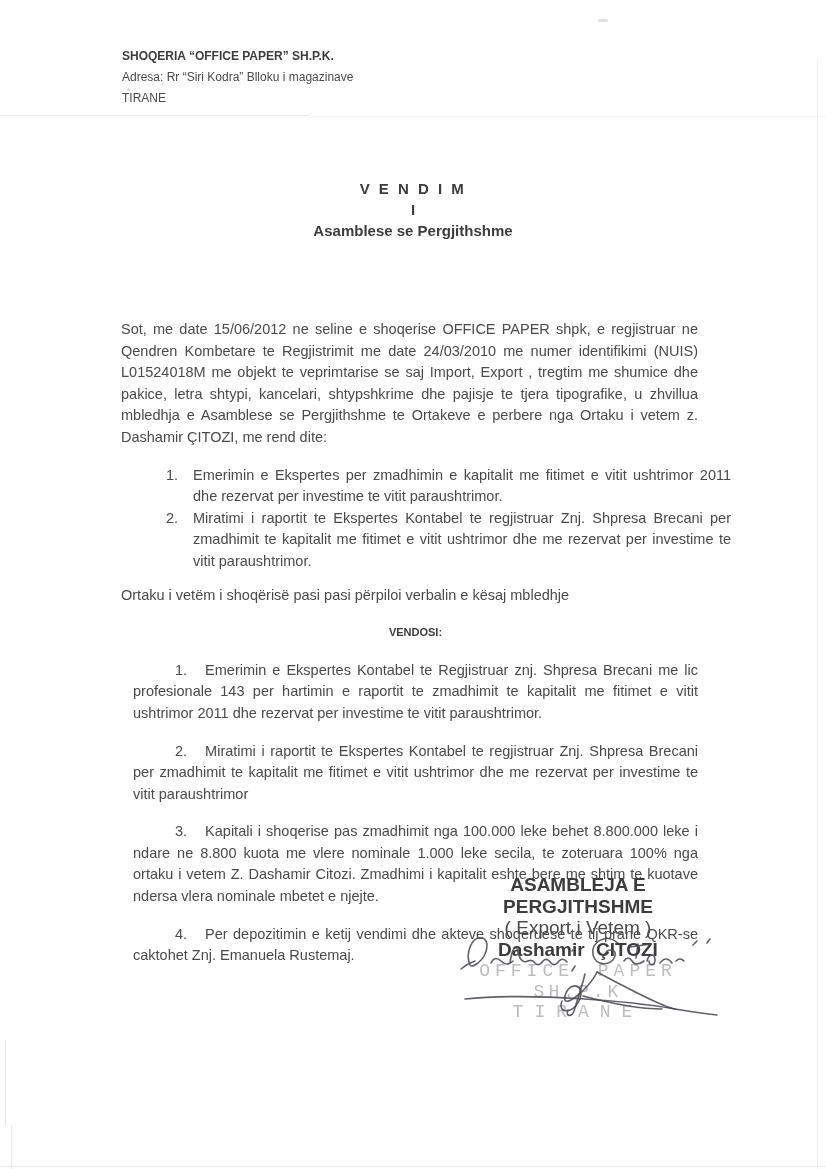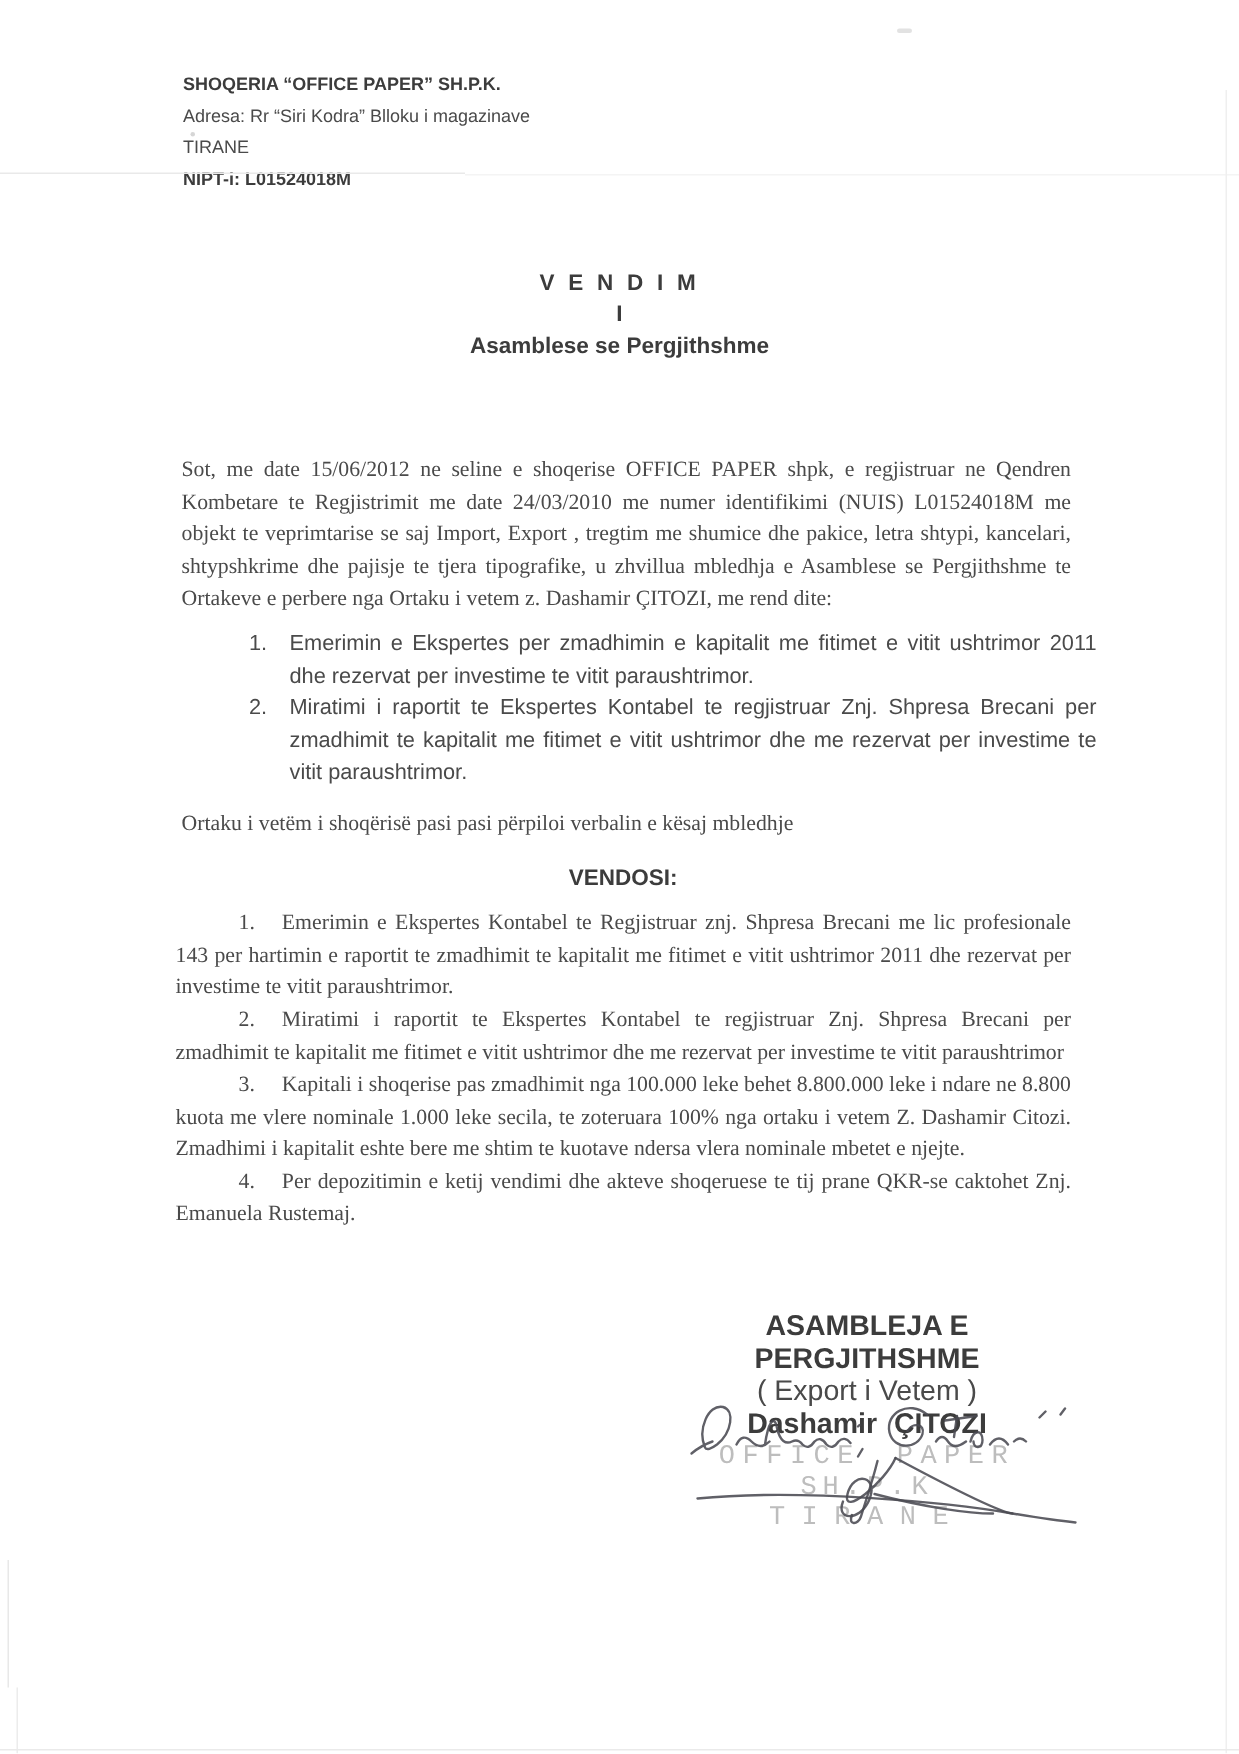--- a/index.html
+++ b/index.html
@@ -14,27 +14,27 @@
   
   .hdr{position:absolute;left:122px;top:46px;font-size:12px;line-height:21px;}
   
   .title{position:absolute;left:0;top:178px;width:826px;text-align:center;
          font-size:15px;line-height:21px;}
   .title .spaced{letter-spacing:2.5px;text-align:center;}
   .title .nrline{word-spacing:9px;}
   
   .content{position:absolute;left:117px;top:303px;width:597px;
            font-size:14.5px;line-height:21.6px;}
-  .content p{margin:0;font-family:Liberation Serif, serif;}
+  .content p{margin:16px;}
   .intro{text-align:justify;margin-left:4px !important;}
   .agenda{margin-top:8px;}
   .agenda-item{position:relative;padding-left:76px;width:538px;text-align:justify;}
   .agenda-item .num{position:absolute;left:49px;top:0;}
   .verbal{margin-top:12px !important;margin-left:4px !important;}
-  .vendosi{margin:14px 0 9px 0;text-align:center;font-size:15px;
+  .vendosi{margin:14px 0 9px 0;text-align:center;font-size:11px;
            font-weight:bold;color:var(--bold_ink,#3c3c3c);}
   .decision{text-align:justify;}
   .decision .dnum{display:inline-block;margin-left:42px;margin-right:18px;}
   
   .sig{position:absolute;left:448px;top:874px;width:260px;text-align:center;
        font-size:19px;line-height:21.5px;}
   .sig .name{word-spacing:6px;}
   .stamp{position:absolute;left:448px;top:961px;width:260px;text-align:center;
          font-size:18px;line-height:20.5px;color:var(--stamp,#bdbdbd);
          font-family:"Liberation Mono","DejaVu Sans Mono",monospace;}
@@ -49,21 +49,20 @@
 </style>
 </head>
 <body>
 
 <div>
 
   <header class="hdr">
     <div class="bold">SHOQERIA “OFFICE PAPER” SH.P.K.</div>
     <div>Adresa: Rr “Siri Kodra” Blloku i magazinave</div>
     <div>TIRANE</div>
-    <div class="bold">NIPT-i: L01524018M</div>
   </header>
 
   <section class="title">
     <div class="bold spaced">V E N D I M</div>
     <div class="bold">I</div>
     <div class="bold">Asamblese se Pergjithshme</div>
   </section>
 
   <main class="content">
     <p class="intro">Sot, me date 15/06/2012 ne seline e shoqerise OFFICE PAPER shpk, e regjistruar ne Qendren Kombetare te Regjistrimit me date 24/03/2010 me numer identifikimi (NUIS) L01524018M me objekt te veprimtarise se saj Import, Export , tregtim me shumice dhe pakice, letra shtypi, kancelari, shtypshkrime dhe pajisje te tjera tipografike, u zhvillua mbledhja e Asamblese se Pergjithshme te Ortakeve e perbere nga Ortaku i vetem z. Dashamir ÇITOZI, me rend dite:</p>

